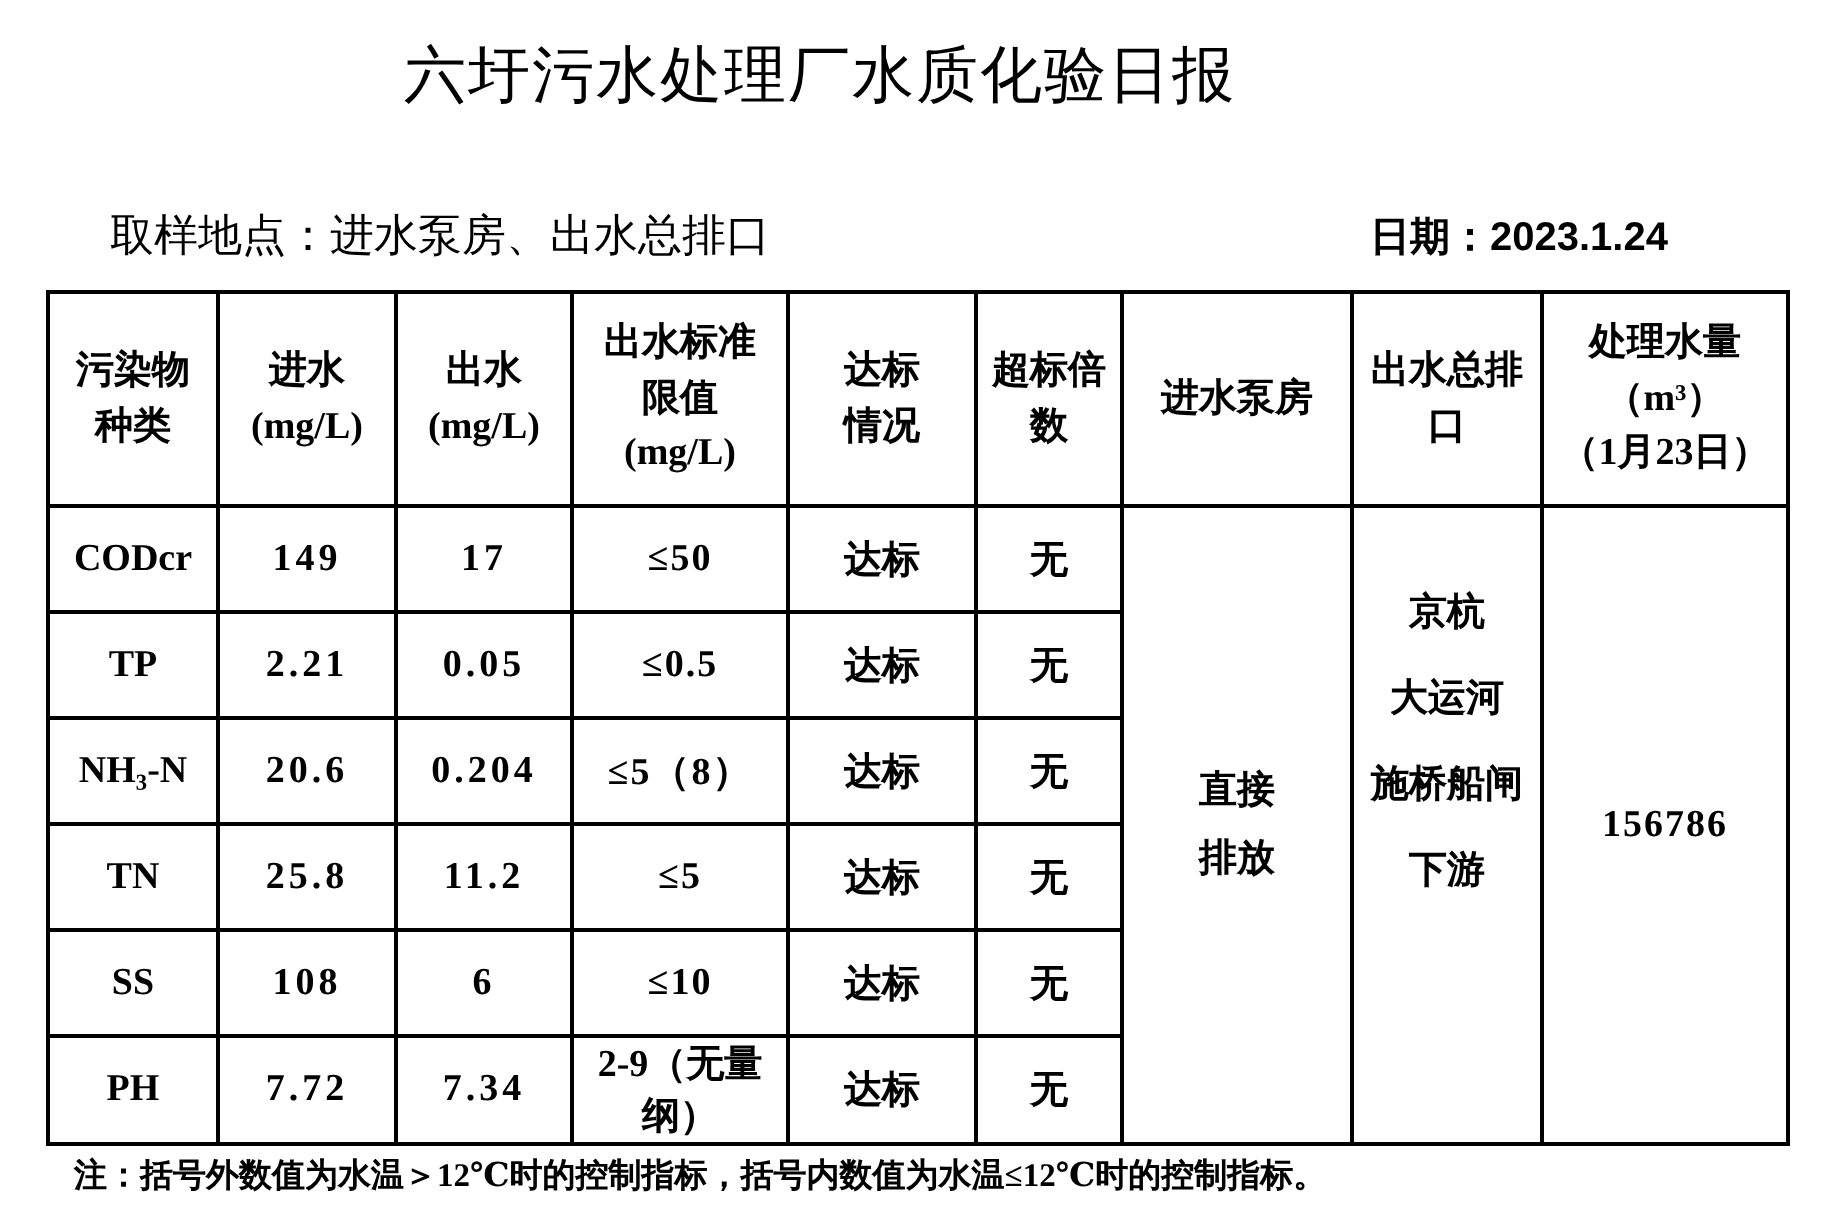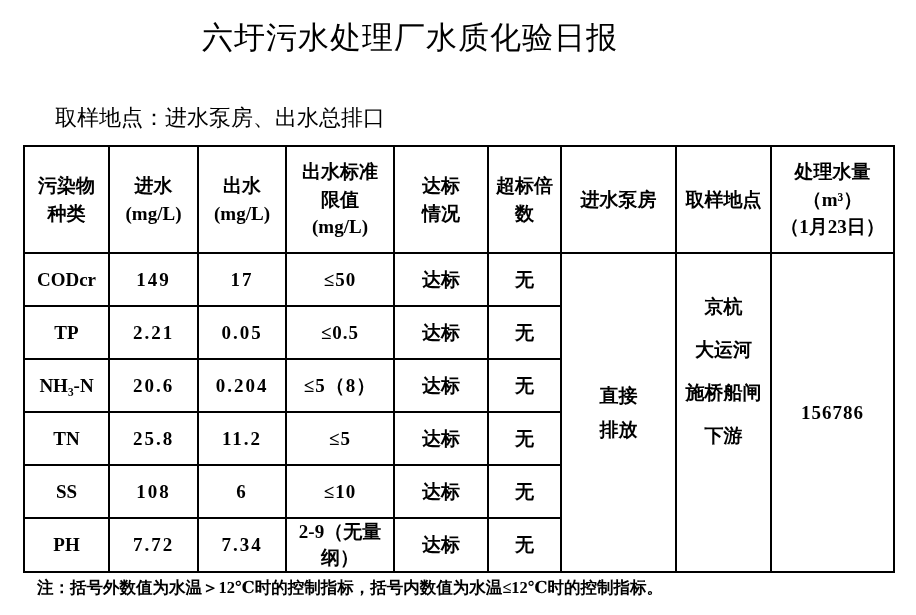--- a/index.html
+++ b/index.html
@@ -87,20 +87,21 @@
   }
 </style>
 </head>
 <body>
 
 <div class="page">
 
   <h1 class="title">六圩污水处理厂水质化验日报</h1>
 
   <div class="sampling">取样地点：进水泵房、出水总排口</div>
+  <div class="date">日期：2023.1.24</div>
 
   <table class="report">
     <colgroup>
       <col style="width:85px">
         <col style="width:89px">
         <col style="width:88px">
       <col style="width:108px">
         <col style="width:94px">
         <col style="width:73px">
       <col style="width:115px">
@@ -116,21 +117,21 @@
         <th class="pre">出水
 (mg/L)</th>
         <th class="pre">出水标准
 限值
 (mg/L)</th>
         <th class="pre">达标
 情况</th>
         <th class="pre">超标倍
 数</th>
         <th class="pre">进水泵房</th>
-        <th class="pre">取样地点</th>
+        <th class="pre">出水总排口</th>
         <th class="pre">处理水量
 （m³）
 （1月23日）</th>
       </tr>
     </thead>
     <tbody>
       <tr>
         <td>CODcr</td>
         <td class="num">149</td>
         <td class="num">17</td>

